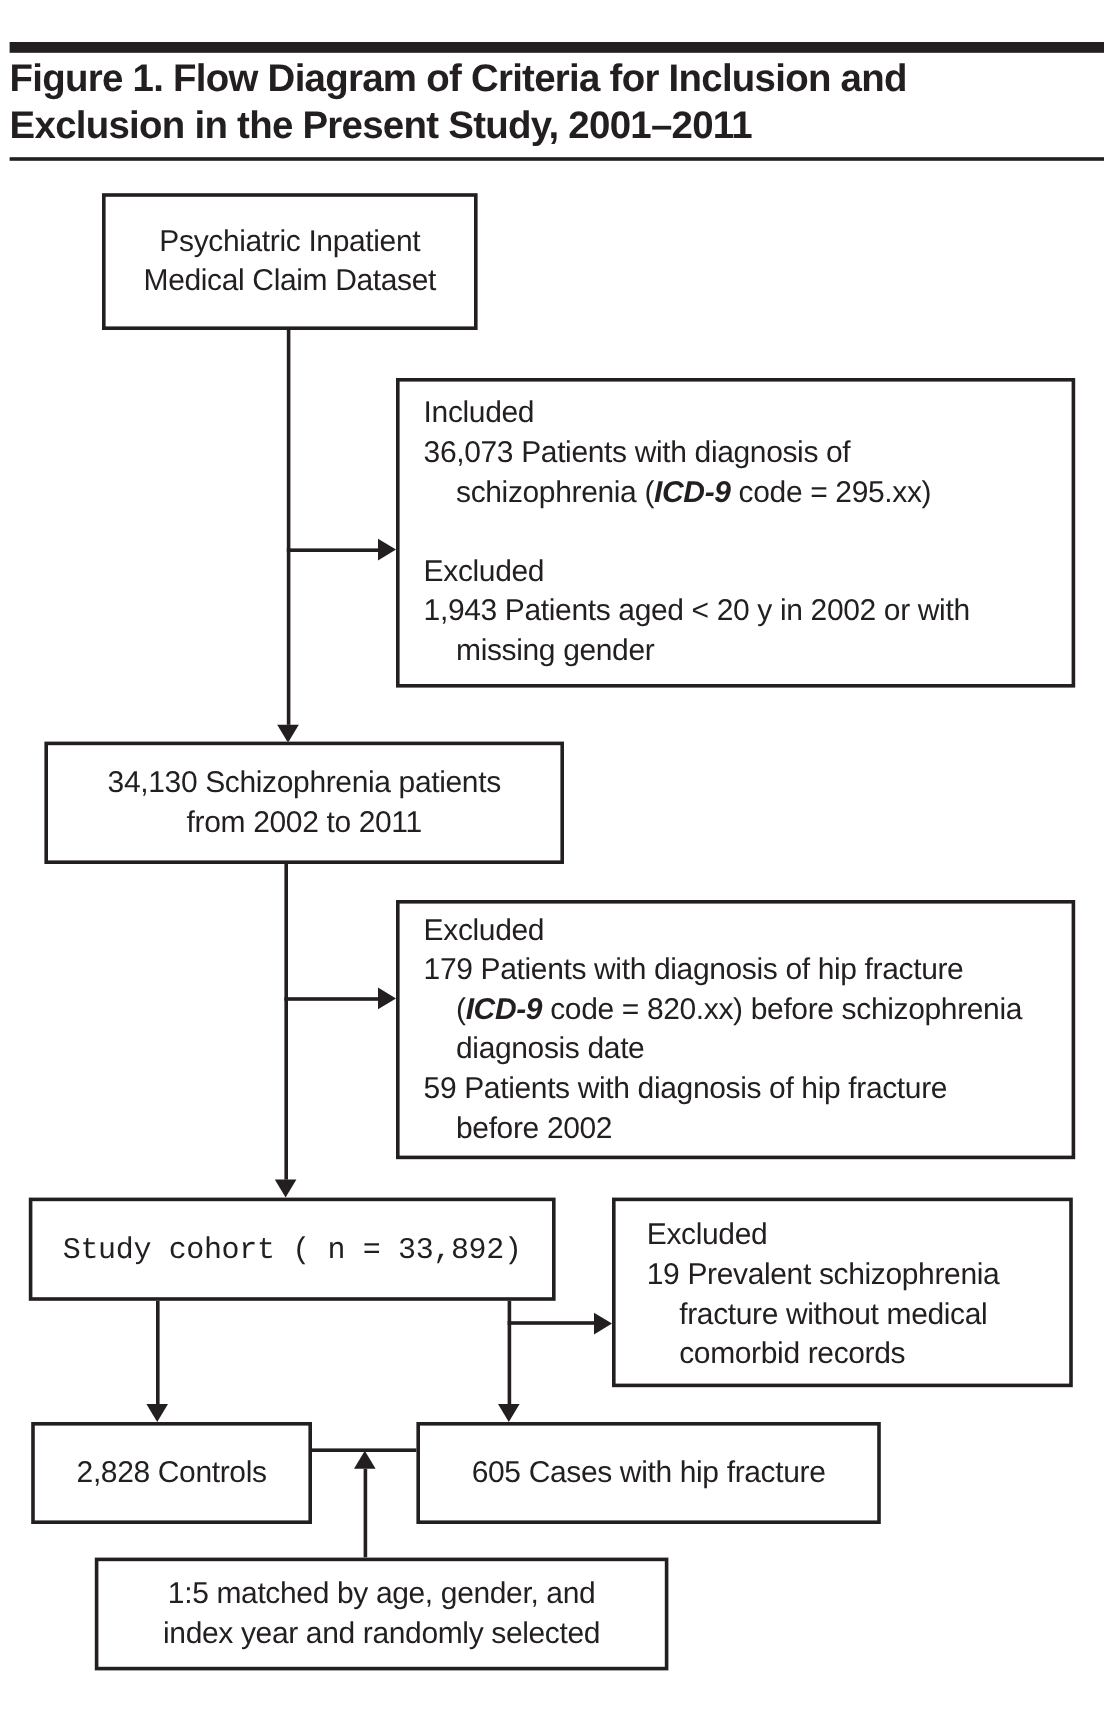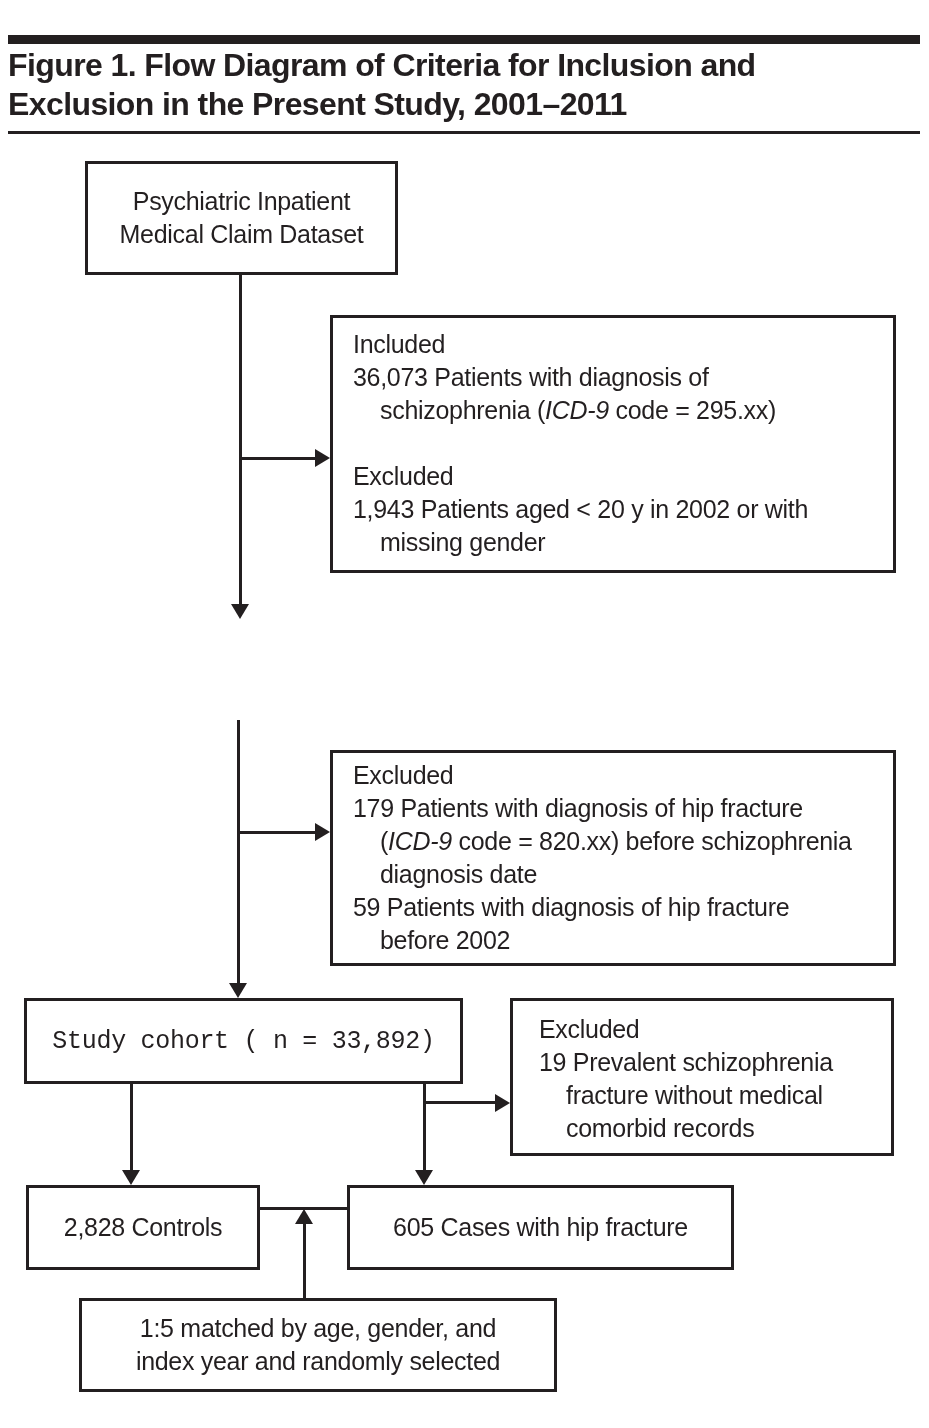--- a/index.html
+++ b/index.html
@@ -16,21 +16,21 @@
     font-size:32px; line-height:39px; font-weight:bold; letter-spacing:-0.6px;
   }
   .box {
     position:absolute; box-sizing:border-box; border:3px solid var(--ink);
     background:var(--paper); font-size:25px; line-height:33px; letter-spacing:-0.3px;
   }
   .box.center { display:flex; flex-direction:column; justify-content:center; align-items:center; text-align:center; }
   .ln { white-space:nowrap; }
   .ln.ind { padding-left:27px; }
   .ln.spacer { height:33px; }
-  .it { font-style:italic; }
+  .it { font-style:italic;font-weight:bold; }
   .vline, .hline { position:absolute; background:var(--ink); }
   .arr { position:absolute; width:0; height:0; }
   .arr.down  { border-left:9px solid transparent; border-right:9px solid transparent; border-top:15px solid var(--ink); }
   .arr.up    { border-left:9px solid transparent; border-right:9px solid transparent; border-bottom:15px solid var(--ink); }
   .arr.right { border-top:9px solid transparent; border-bottom:9px solid transparent; border-left:15px solid var(--ink); }
 
   
   .box-a { left:85px;  top:133px;  width:313px; height:114px; }
   .box-b { left:330px; top:287px;  width:566px; height:258px; padding:10px 8px 0 20px; }
   .box-c { left:37px;  top:590px;  width:433px; height:102px; }
@@ -66,20 +66,24 @@
   <div class="box box-b">
     <div class="ln">Included</div>
     <div class="ln">36,073 Patients with diagnosis of</div>
     <div class="ln ind"><span>schizophrenia (</span><span class="it">ICD-9</span><span> code = 295.xx)</span></div>
     <div class="ln spacer"></div>
     <div class="ln">Excluded</div>
     <div class="ln">1,943 Patients aged &lt; 20 y in 2002 or with</div>
     <div class="ln ind">missing gender</div>
   </div>
 
+  <div class="box center box-c">
+    <div class="ln">34,130 Schizophrenia patients</div>
+    <div class="ln">from 2002 to 2011</div>
+  </div>
 
   <div class="vline" style="left:237px; top:692px; width:3px; height:263px;"></div>
   <div class="arr down" style="left:229px; top:955px;"></div>
   <div class="hline" style="left:237px; top:803px; width:78px; height:3px;"></div>
   <div class="arr right" style="left:315px; top:795px;"></div>
 
   <div class="box box-d">
     <div class="ln">Excluded</div>
     <div class="ln">179 Patients with diagnosis of hip fracture</div>
     <div class="ln ind"><span>(</span><span class="it">ICD-9</span><span> code = 820.xx) before schizophrenia</span></div>

